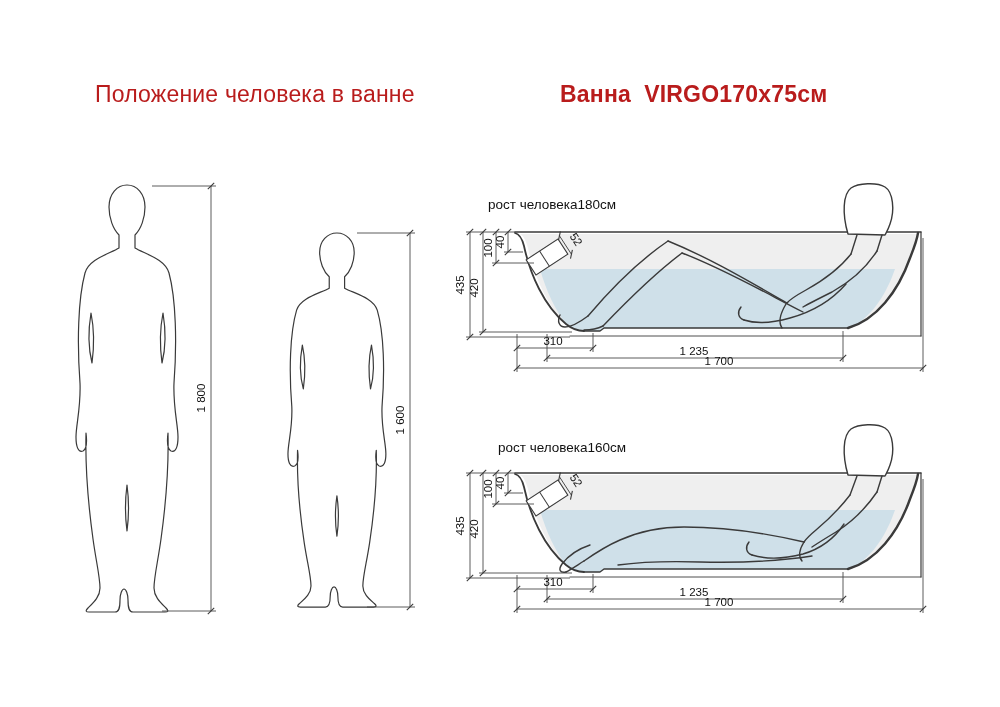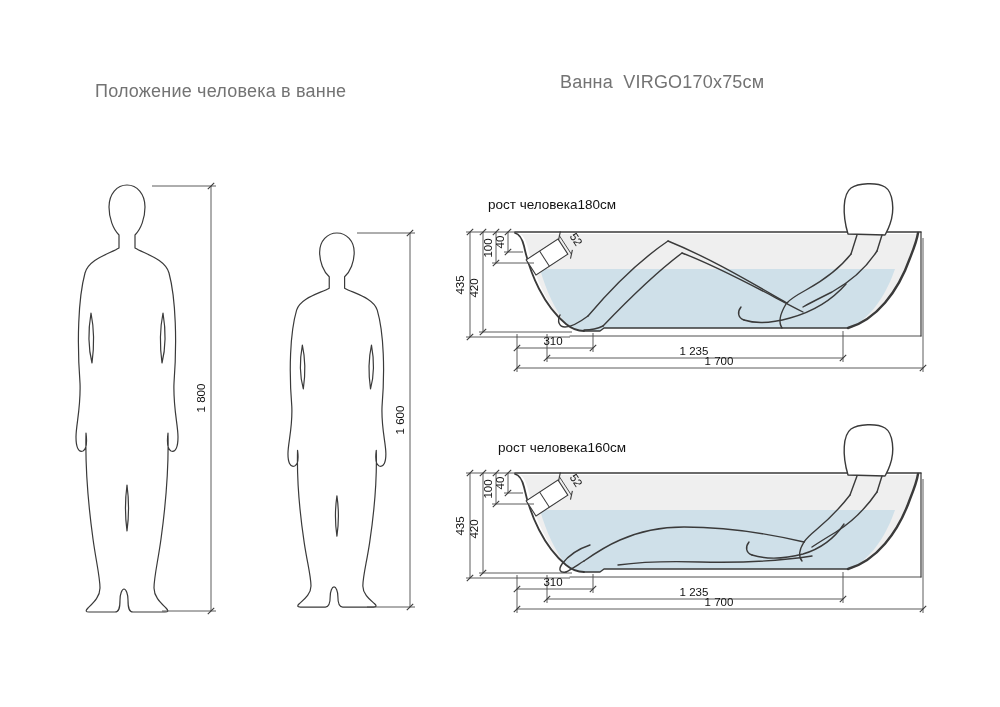--- a/index.html
+++ b/index.html
@@ -1,20 +1,20 @@
 <!DOCTYPE html>
 <html><head>
 <meta charset="utf-8">
 <style>
   html,body{margin:0;padding:0;background:#fff;}
   .canvas{position:relative;width:1000px;height:707px;background:#ffffff;overflow:hidden;
           font-family:"Liberation Sans", sans-serif;color:#1a1a1a;}
-  .title{position:absolute;font-size:18px;letter-spacing:.2px;white-space:pre;color:#737373;}
+  .title{position:absolute;font-size:23px;letter-spacing:.2px;white-space:pre;color:#b91c1c;}
   .title-left{left:95px;top:81px;}
-  .title-right{left:560px;top:72px;}
+  .title-right{left:560px;top:81px;font-weight:bold;}
   svg{position:absolute;left:0;top:0;}
   .dim{stroke:#4a4a4a;stroke-width:0.9;fill:none;}
   .tick{stroke:#3a3a3a;stroke-width:1.1;}
   .outline{stroke:#3a3a3a;fill:none;stroke-linecap:round;stroke-linejoin:round;}
   .person{stroke:#3a3a3a;stroke-width:1.4;fill:none;stroke-linecap:round;stroke-linejoin:round;}
   .dimtext{font-family:"Liberation Sans", sans-serif;font-size:11.5px;fill:#111;}
   .caption{font-family:"Liberation Sans", sans-serif;font-size:13.5px;fill:#111;}
   .silhouette{fill:#ffffff;stroke:#3a3a3a;stroke-width:1.2;stroke-linejoin:round;}
 </style>
 </head>

